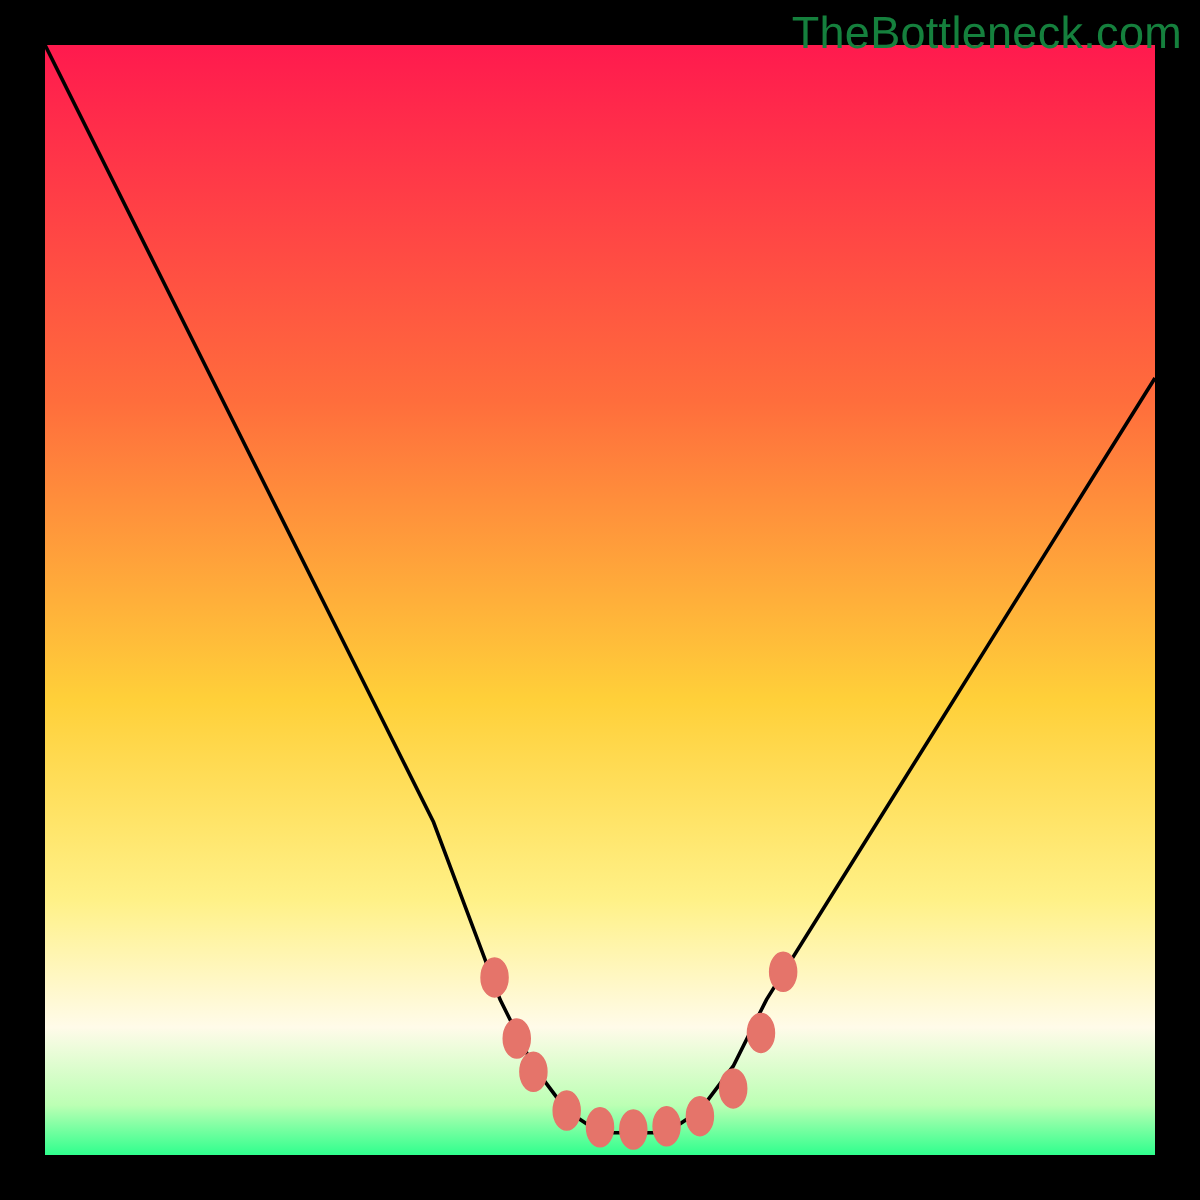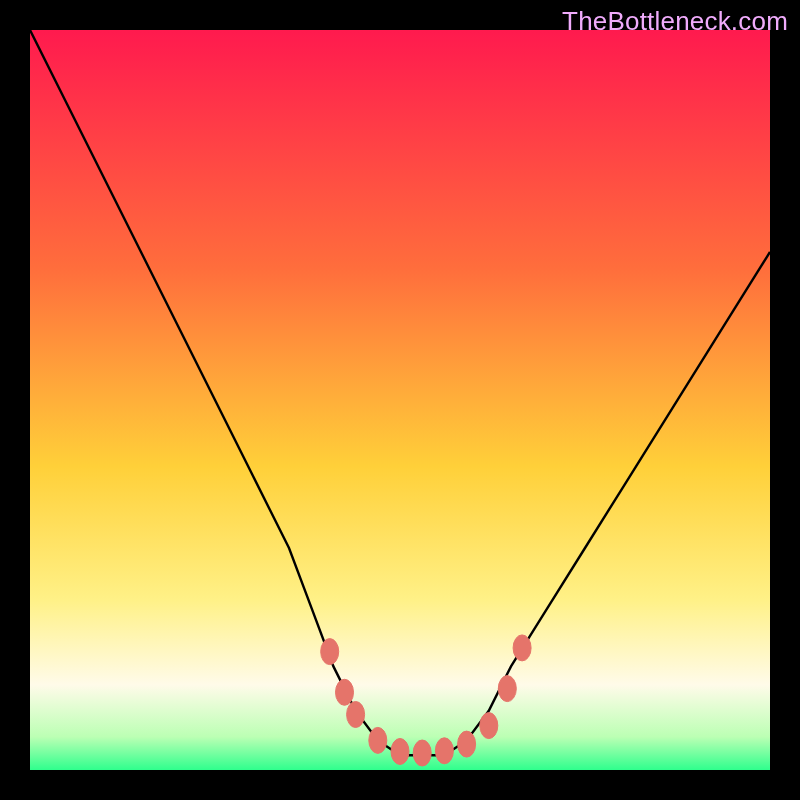--- a/index.html
+++ b/index.html
@@ -23,22 +23,22 @@
     top: 30px;
     left: 30px;
     width: 740px;
     height: 740px;
     
   }
   .watermark {
     position: absolute;
     top: 6px;
     right: 12px;
-    color: #f0abfc;
-    font-size: 26px;
+    color: #15803d;
+    font-size: 30px;
     font-weight: 400;
     letter-spacing: 0.2px;
   }
   svg {
     position: absolute;
     top: 30px;
     left: 30px;
     width: 740px;
     height: 740px;
   }

